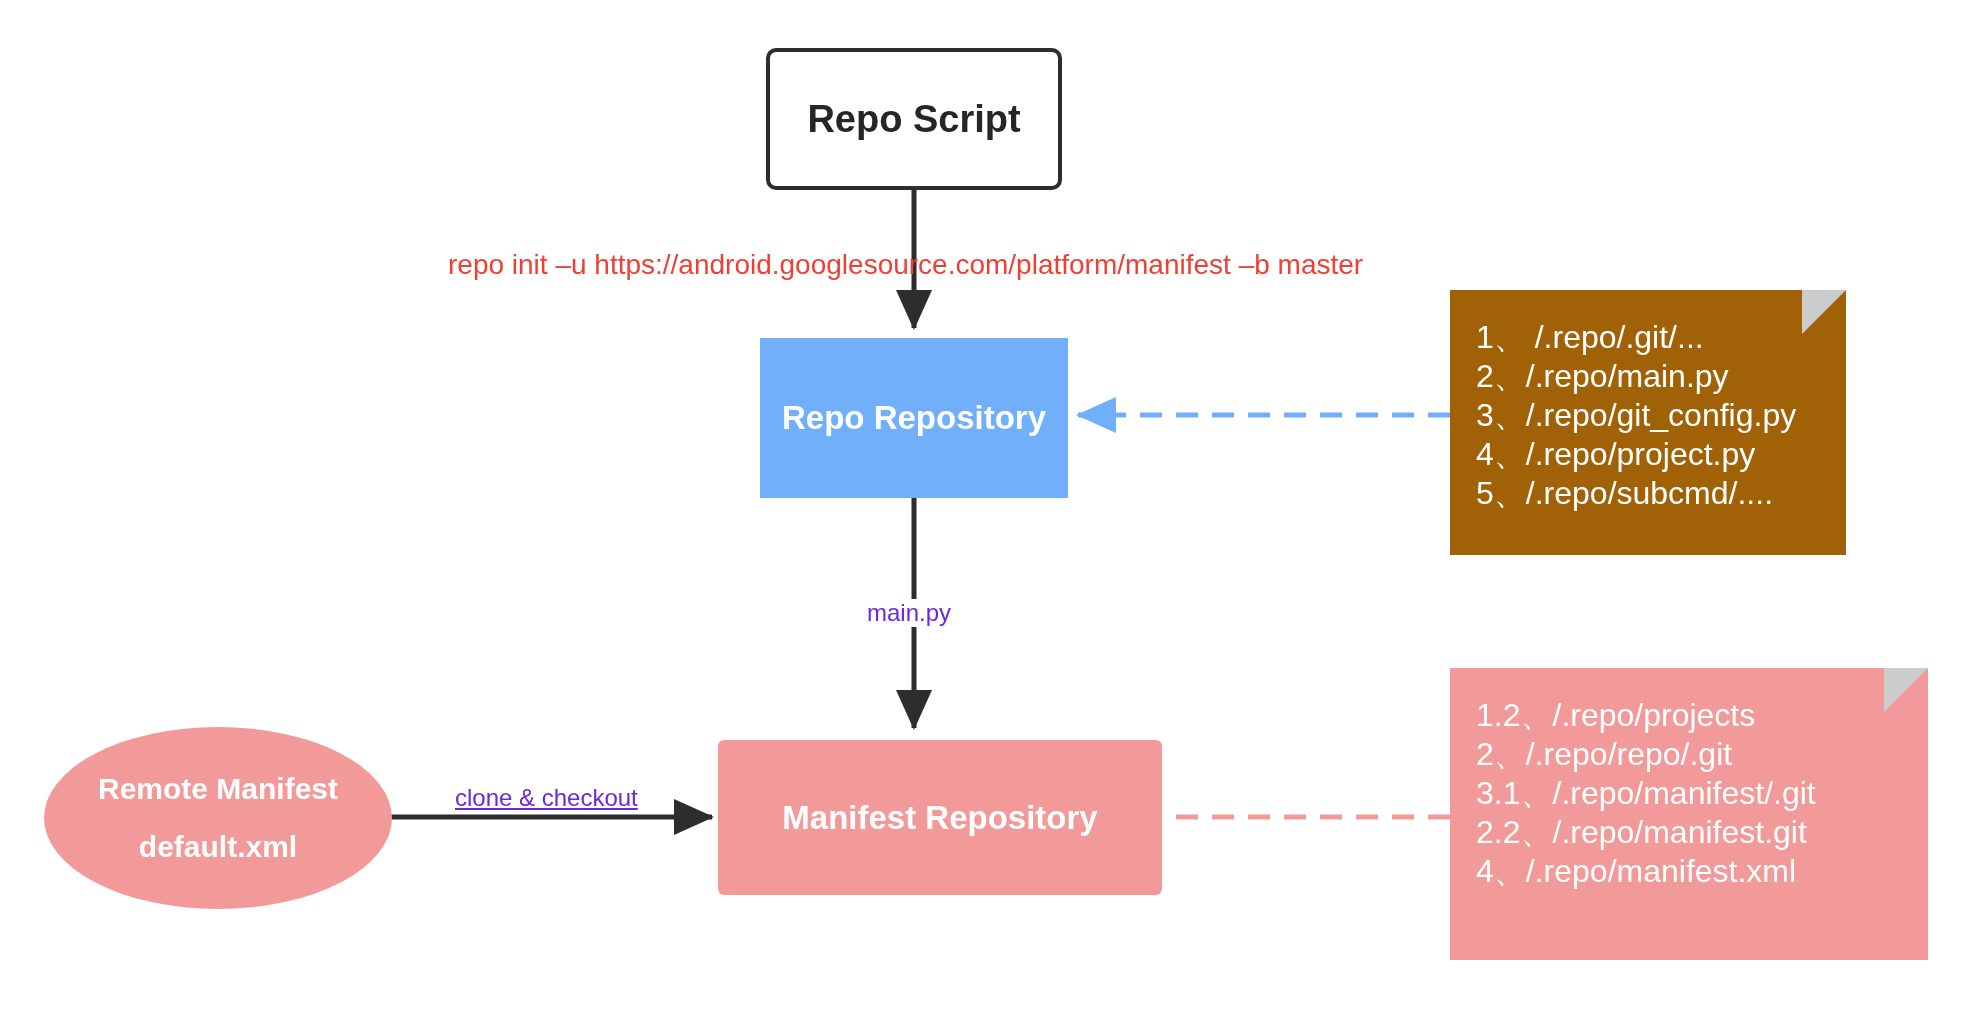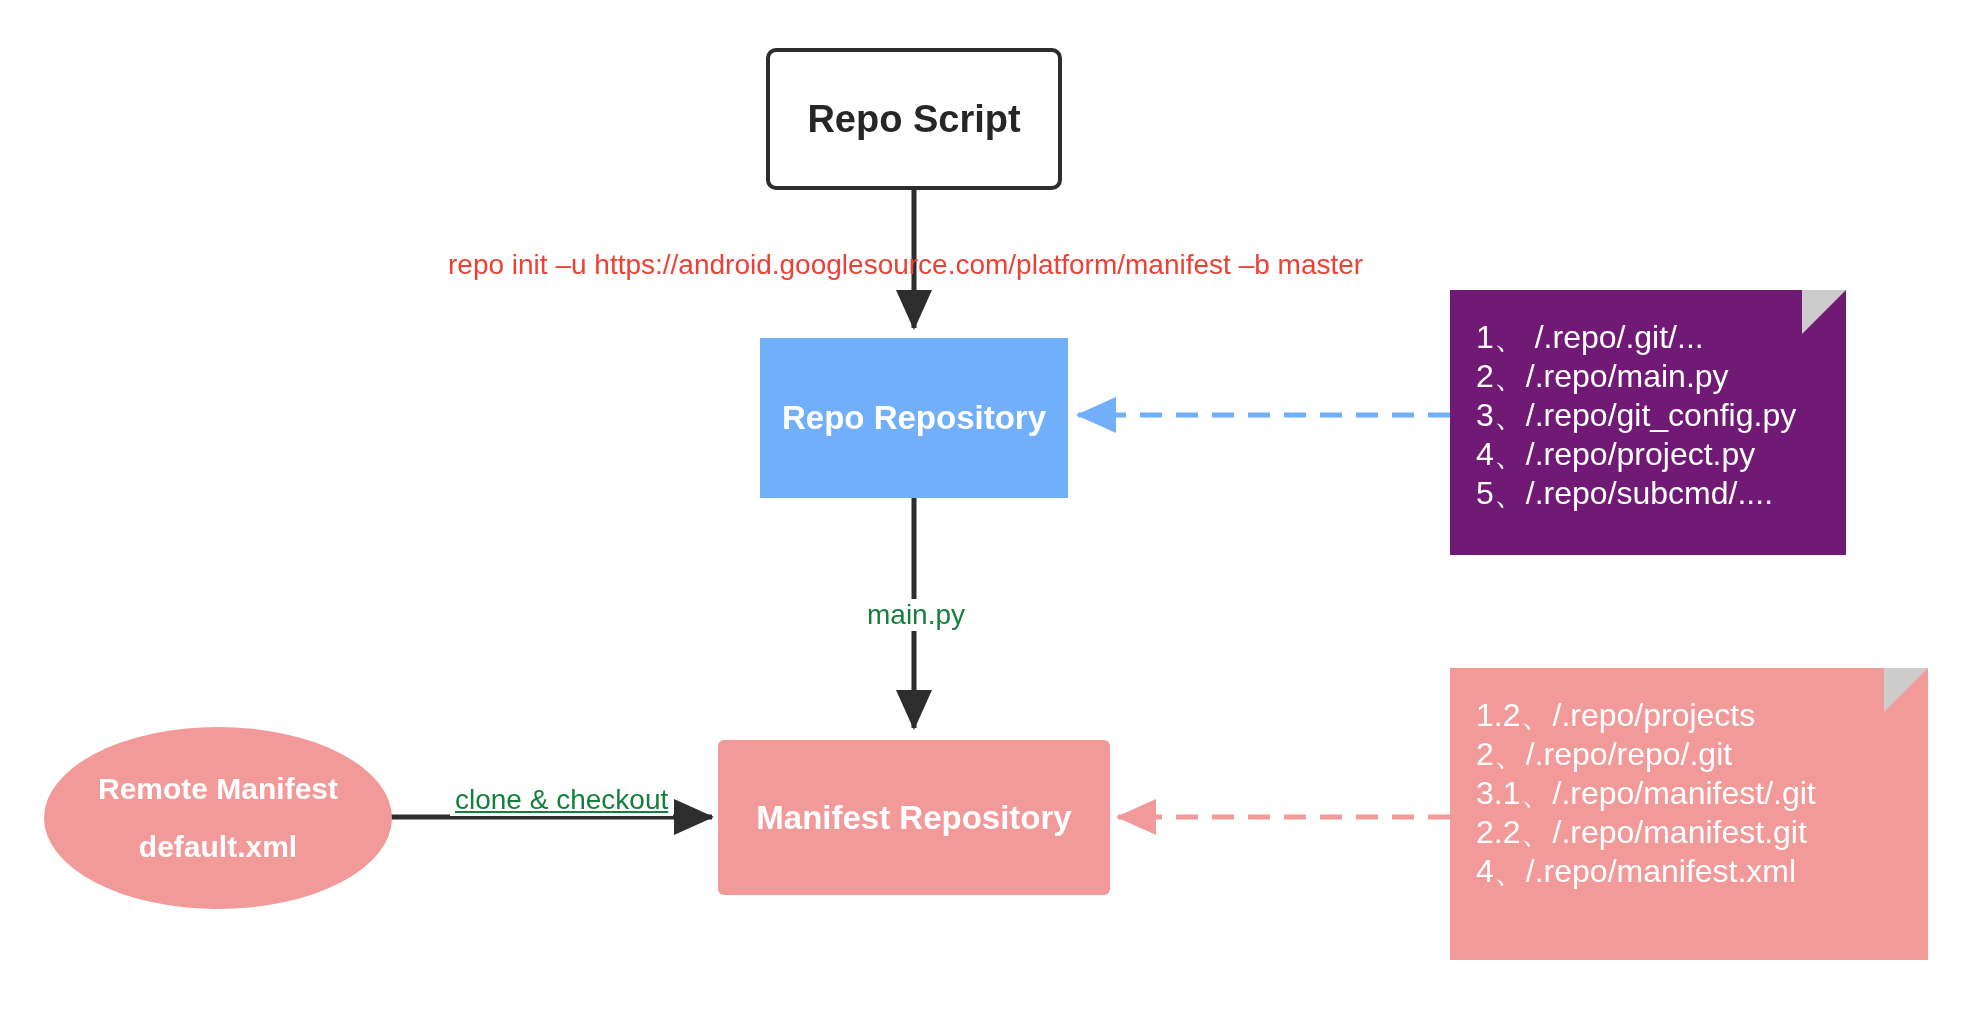--- a/index.html
+++ b/index.html
@@ -71,41 +71,41 @@
 
   
   .note {
     position: absolute;
     box-sizing: border-box;
     color: #ffffff;
     font-size: 32px;
     line-height: 1.22;
     padding: 28px 0 0 26px;
   }
-  .note-blue { background: #701a75; }
+  .note-blue { background: #a16207; }
   .note-pink { background: #F2999A; }
   .note-fold {
     position: absolute;
     top: 0;
     right: 0;
     width: 0;
     height: 0;
     border-style: solid;
     border-width: 0 0 44px 44px;
     border-color: transparent transparent #cccccc transparent;
     transform: rotate(180deg);
   }
   .note-line { white-space: pre; }
 
   
   .edge-label {
     position: absolute;
     white-space: nowrap;
-    color: #15803d;
-    font-size: 28px;
+    color: #6d28d9;
+    font-size: 24px;
   }
   .edge-label-cmd {
     color: #EE4035;
     font-size: 28px;
   }
   .edge-label-plain {
     background: #ffffff;
     padding: 0 5px;
   }
 </style>
@@ -139,21 +139,21 @@
   </svg>
 
   <div class="node node-outline" style="left:766px; top:48px; width:296px; height:142px;">
     <span>Repo Script</span>
   </div>
 
   <div class="node node-blue" style="left:760px; top:338px; width:308px; height:160px;">
     <span>Repo Repository</span>
   </div>
 
-  <div class="node node-pink" style="left:718px; top:740px; width:392px; height:155px;">
+  <div class="node node-pink" style="left:718px; top:740px; width:444px; height:155px;">
     <span>Manifest Repository</span>
   </div>
 
   <div class="node node-ellipse" style="left:44px; top:727px; width:348px; height:182px;">
     <span class="ell-line-1">Remote Manifest</span>
     <span>default.xml</span>
   </div>
 
   <div class="note note-blue" style="left:1450px; top:290px; width:396px; height:265px;">
     <span class="note-fold"></span>

